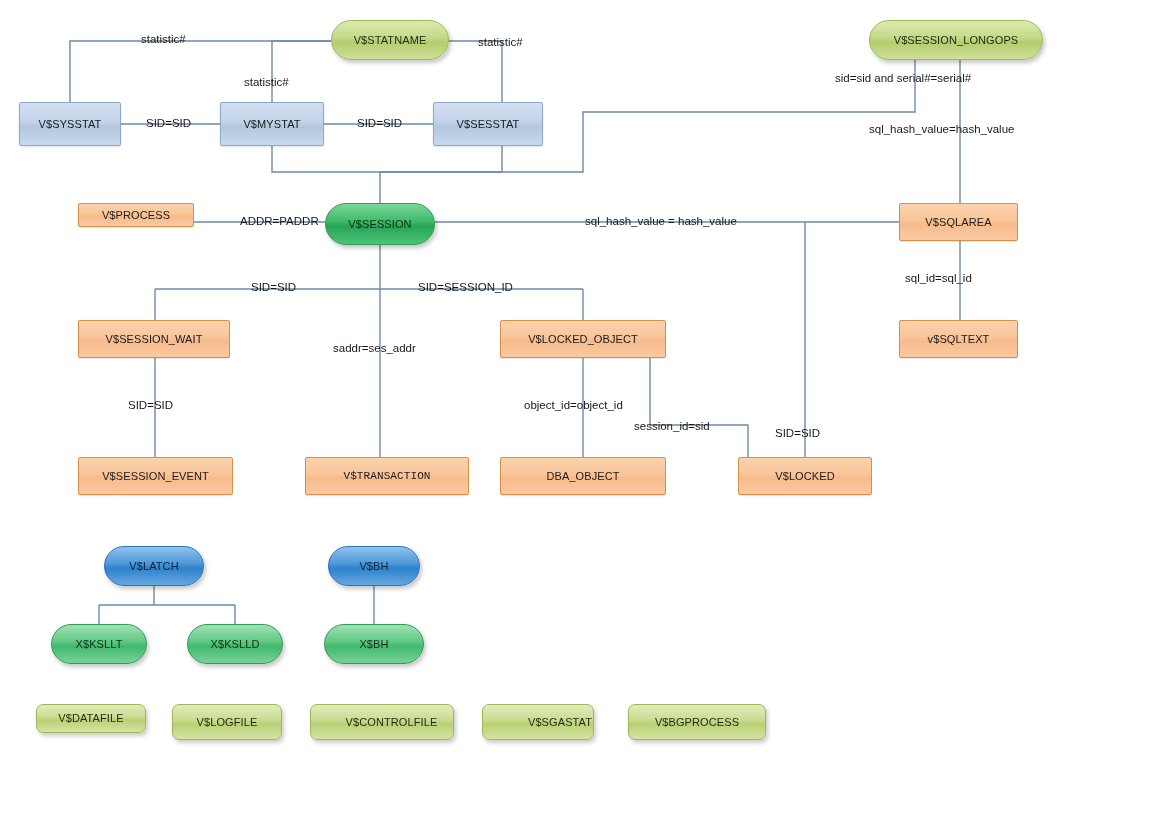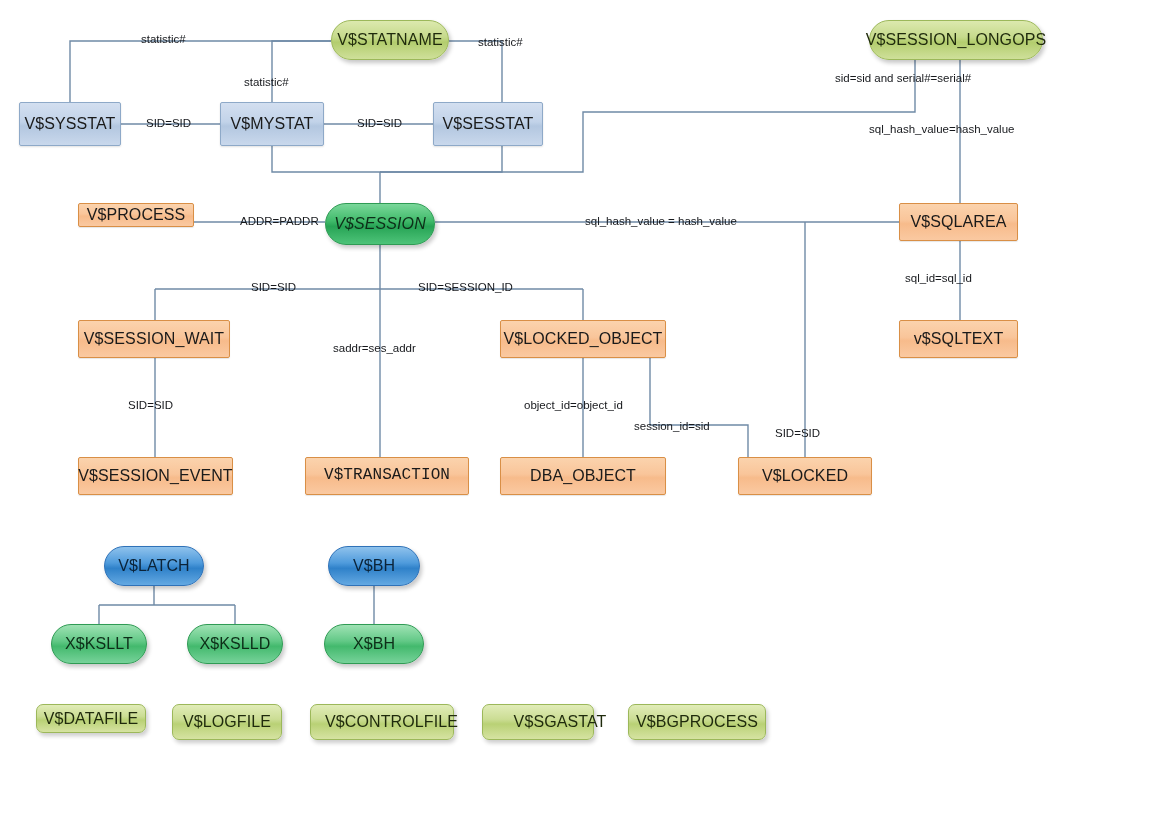--- a/index.html
+++ b/index.html
@@ -1,21 +1,21 @@
 <!DOCTYPE html>
 <html><head>
 <meta charset="utf-8">
 <style>
   html,body{margin:0;padding:0;background:#ffffff;}
   body{font-family:"Liberation Sans",sans-serif;}
   #canvas{position:relative;width:1156px;height:818px;background:#ffffff;overflow:hidden;}
   svg#wires{position:absolute;left:0;top:0;width:1156px;height:818px;pointer-events:none;}
 
   .node{position:absolute;display:flex;align-items:center;justify-content:center;
-        text-align:center;box-sizing:border-box;color:#1a1a1a;font-size:16px;
+        text-align:center;box-sizing:border-box;color:#1a1a1a;font-size:11px;
         line-height:1.1;letter-spacing:.1px;white-space:nowrap;z-index:3;}
 
   
   .n-rect{border:1px solid #d98f46;border-radius:2px;
           background:linear-gradient(180deg,#fbd3ad 0%,#f9c59a 45%,#f7bb8b 55%,#fac9a1 100%);
           box-shadow:0 1px 1px rgba(0,0,0,.10);}
 
   
   .n-blue{border:1px solid #8ea9c8;border-radius:2px;
           background:linear-gradient(180deg,#d3dff0 0%,#c2d3e9 45%,#b3c7e0 55%,#c9d8ec 100%);
@@ -99,21 +99,21 @@
     </g>
   </svg>
 
   <div id="nodes-layer">
       <div class="node p-lgreen n-pill" style="left: 331px; top: 20px; width: 118px; height: 40px;">V$STATNAME</div>
       <div class="node p-lgreen n-pill" style="left: 869px; top: 20px; width: 174px; height: 40px;">V$SESSION_LONGOPS</div>
       <div class="node n-blue" style="left: 19px; top: 102px; width: 102px; height: 44px;">V$SYSSTAT</div>
       <div class="node n-blue" style="left: 220px; top: 102px; width: 104px; height: 44px;">V$MYSTAT</div>
       <div class="node n-blue" style="left: 433px; top: 102px; width: 110px; height: 44px;">V$SESSTAT</div>
       <div class="node n-rect" style="left: 78px; top: 203px; width: 116px; height: 24px;">V$PROCESS</div>
-      <div class="node p-green n-pill" style="left: 325px; top: 203px; width: 110px; height: 42px; font-style: italic;">V$SESSION</div>
+      <div class="node p-green n-pill" style="left: 325px; top: 203px; width: 110px; height: 42px;">V$SESSION</div>
       <div class="node n-rect" style="left: 899px; top: 203px; width: 119px; height: 38px;">V$SQLAREA</div>
       <div class="node n-rect" style="left: 78px; top: 320px; width: 152px; height: 38px;">V$SESSION_WAIT</div>
       <div class="node n-rect" style="left: 500px; top: 320px; width: 166px; height: 38px;">V$LOCKED_OBJECT</div>
       <div class="node n-rect" style="left: 899px; top: 320px; width: 119px; height: 38px;">v$SQLTEXT</div>
       <div class="node n-rect" style="left: 78px; top: 457px; width: 155px; height: 38px;">V$SESSION_EVENT</div>
       <div class="node n-rect" style="left: 305px; top: 457px; width: 164px; height: 38px; font-family: Liberation Mono, monospace;">V$TRANSACTION</div>
       <div class="node n-rect" style="left: 500px; top: 457px; width: 166px; height: 38px;">DBA_OBJECT</div>
       <div class="node n-rect" style="left: 738px; top: 457px; width: 134px; height: 38px;">V$LOCKED</div>
       <div class="node p-blue n-pill" style="left: 104px; top: 546px; width: 100px; height: 40px;">V$LATCH</div>
       <div class="node p-blue n-pill" style="left: 328px; top: 546px; width: 92px; height: 40px;">V$BH</div>

